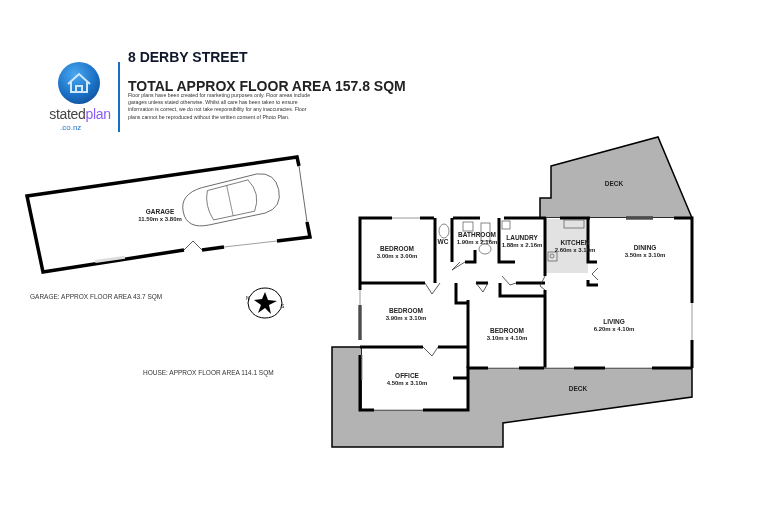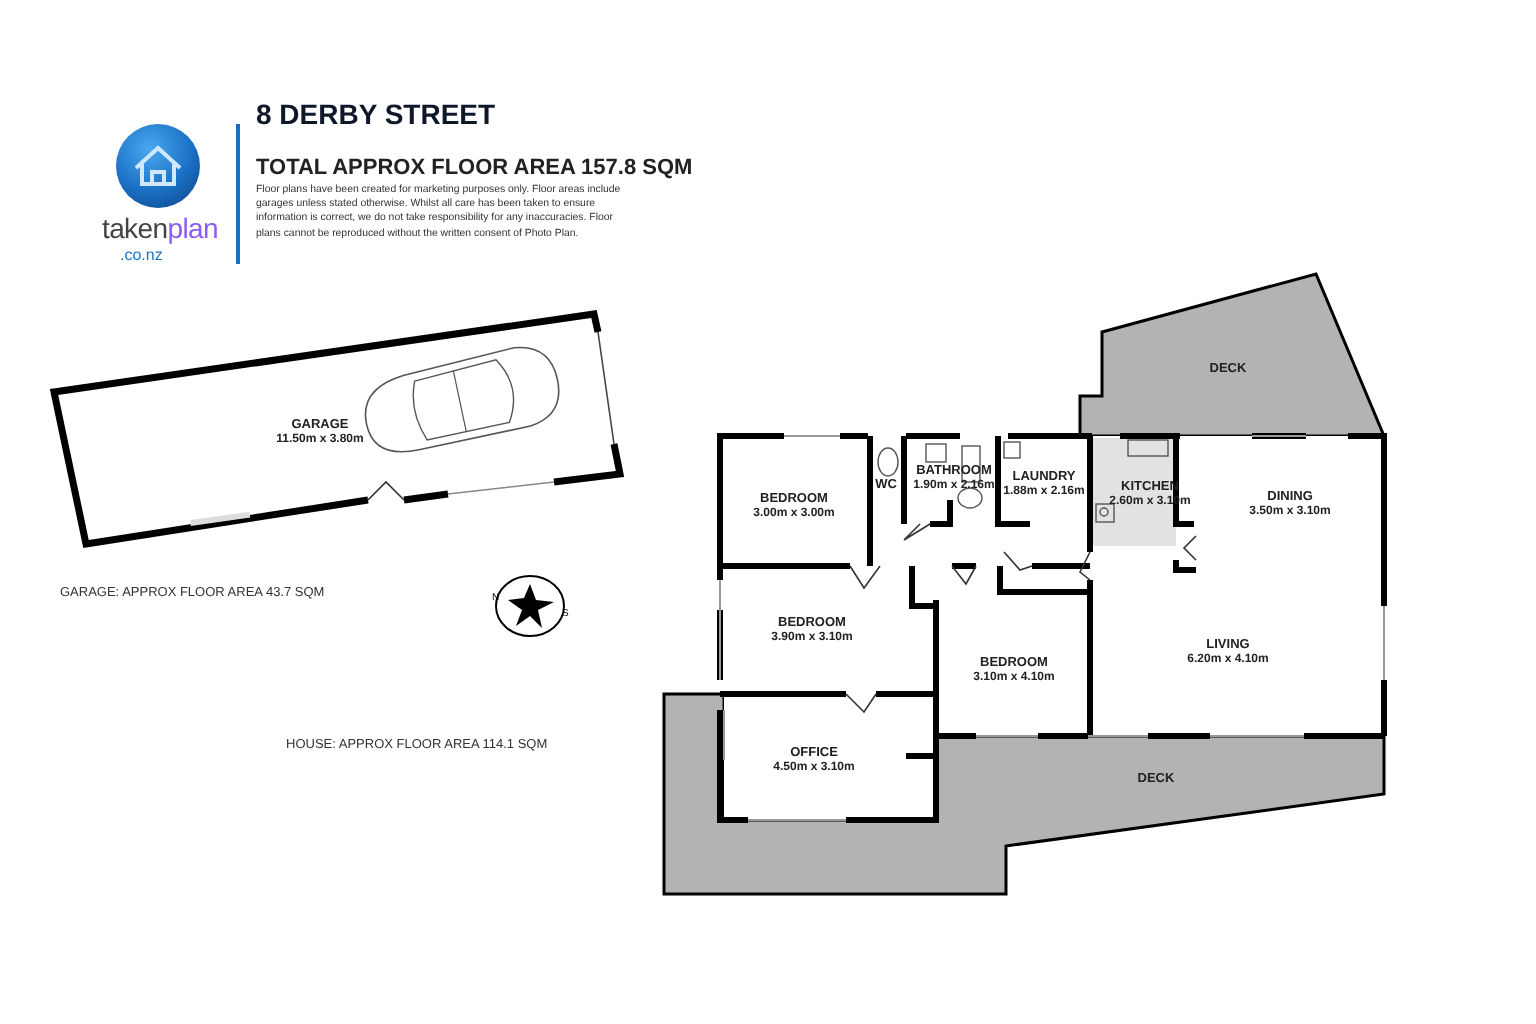--- a/index.html
+++ b/index.html
@@ -5,37 +5,37 @@
   html, body { margin:0; padding:0; background:#ffffff; }
   body { width:768px; height:512px; position:relative; overflow:hidden; font-family:"Liberation Sans", sans-serif; }
   .logo { position:absolute; left:40px; top:60px; width:80px; height:74px; }
   .logo-circle { position:absolute; left:18px; top:2px; width:42px; height:42px; border-radius:50%;
     background: radial-gradient(circle at 40% 30%, #4aa8f0 0%, #1a6fc4 55%, #0d3f80 100%); }
   .logo-text { position:absolute; left:0; top:46px; width:80px; text-align:center; font-size:14px; color:#444; letter-spacing:-0.3px; }
   .logo-text .accent { color:#8b5cf6; }
   .logo-sub { position:absolute; left:20px; top:63px; font-size:8px; color:#1a73c8; }
   .vbar { position:absolute; left:118px; top:62px; width:2px; height:70px; background:#1a6fc4; }
   .title { position:absolute; left:128px; top:49px; font-size:14px; font-weight:bold; color:#0f172a; }
-  .subtitle { position:absolute; left:128px; top:78px; font-size:11px; font-weight:bold; color:#222; }
+  .subtitle { position:absolute; left:128px; top:78px; font-size:14px; font-weight:bold; color:#222; }
   .disclaimer { position:absolute; left:128px; top:92px; width:190px; font-size:5.2px; line-height:7.2px; color:#333; }
   .area-label { position:absolute; font-size:6.5px; color:#333; }
   svg.plan { position:absolute; left:0; top:0; }
   .rl { font-family:"Liberation Sans", sans-serif; font-size:6.5px; font-weight:bold; fill:#222; text-anchor:middle; }
   .rd { font-family:"Liberation Sans", sans-serif; font-size:6px; font-weight:bold; fill:#222; text-anchor:middle; }
 </style>
 </head>
 <body>
 
 <div class="logo">
   <div class="logo-circle">
     <svg width="42" height="42" viewBox="0 0 42 42">
       <path d="M10 22 L21 12 L32 22 M13 20 L13 30 L29 30 L29 20 M18 30 L18 24 L24 24 L24 30" stroke="#cfe8ff" stroke-width="2" fill="none"></path>
     </svg>
   </div>
-  <div class="logo-text"><span>taken</span><span class="accent">plan</span></div>
+  <div class="logo-text"><span>stated</span><span class="accent">plan</span></div>
   <div class="logo-sub">.co.nz</div>
 </div>
 <div class="vbar"></div>
 <div class="title">8 DERBY STREET</div>
 <div class="subtitle">TOTAL APPROX FLOOR AREA 157.8 SQM</div>
 <div class="disclaimer">Floor plans have been created for marketing purposes only. Floor areas include garages unless stated otherwise. Whilst all care has been taken to ensure information is correct, we do not take responsibility for any inaccuracies. Floor plans cannot be reproduced without the written consent of Photo Plan.</div>
 
 <div class="area-label" style="left:30px; top:293px;">GARAGE: APPROX FLOOR AREA 43.7 SQM</div>
 <div class="area-label" style="left:143px; top:369px;">HOUSE: APPROX FLOOR AREA 114.1 SQM</div>
 

